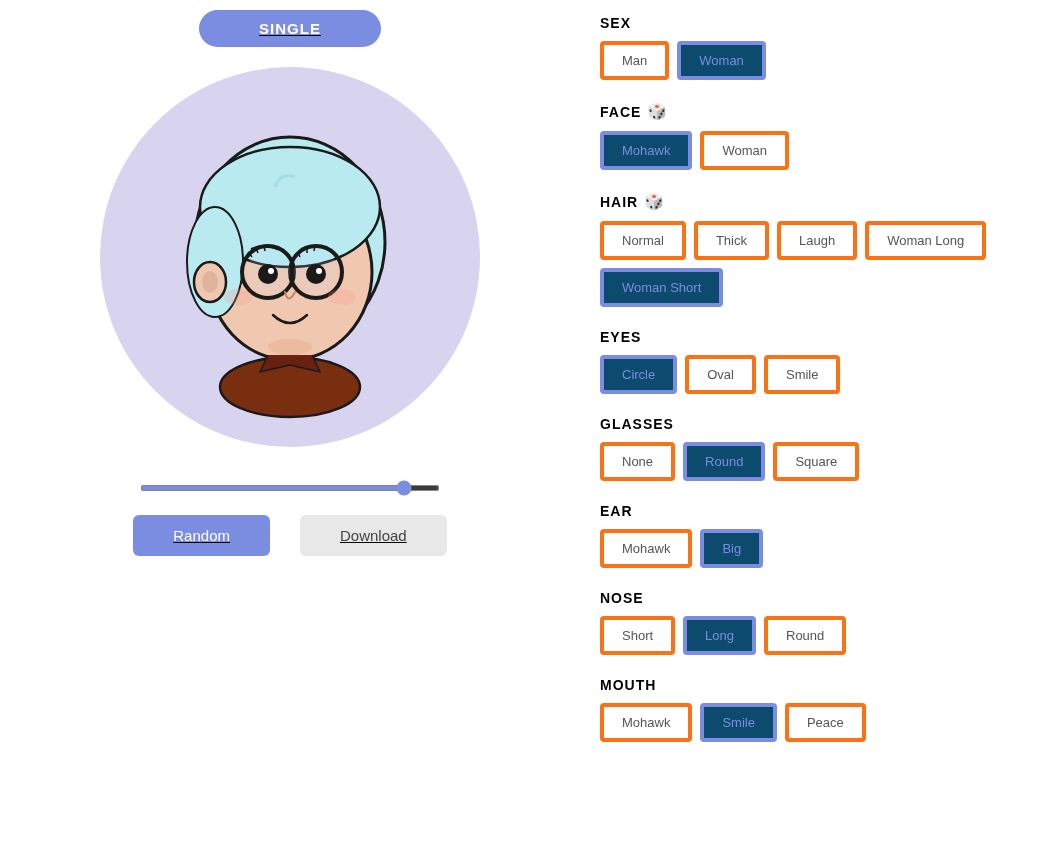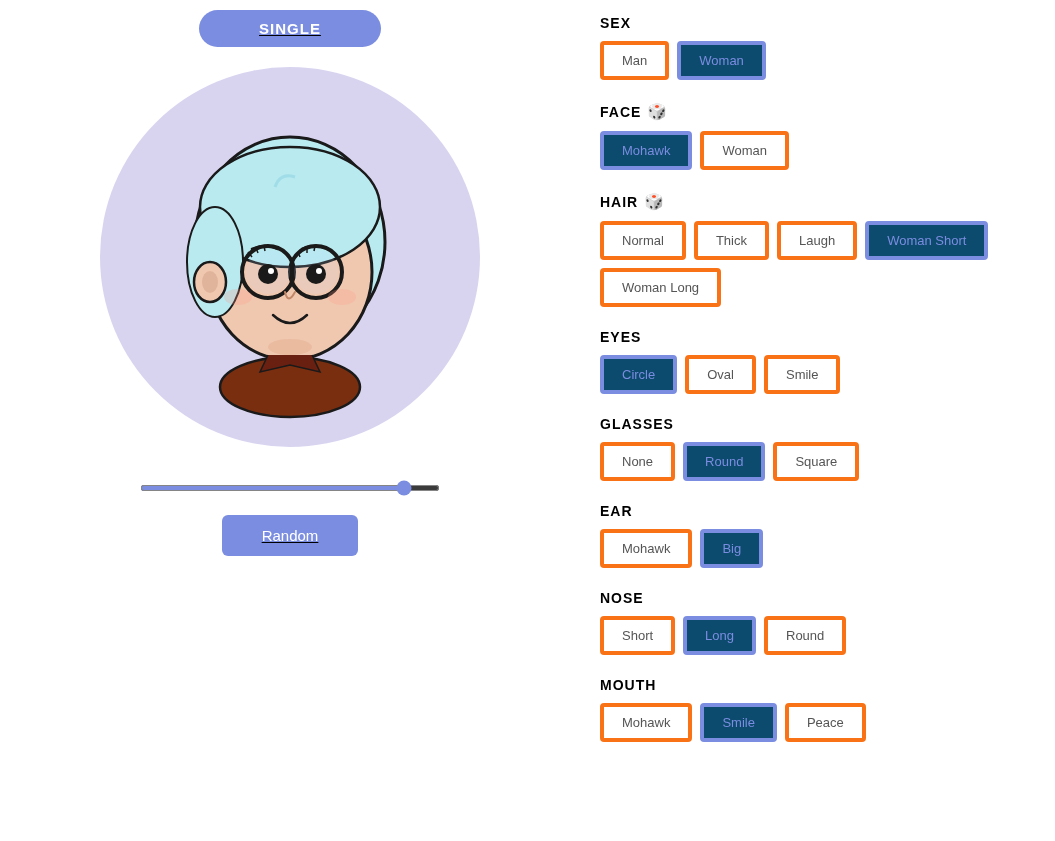--- a/index.html
+++ b/index.html
@@ -207,20 +207,21 @@
       <path d="M148 268 L140 285 L170 278 L200 285 L192 268" fill="#6a2010" stroke="#1a1a1a" stroke-width="1.5"></path>
     </svg>
   </div>
 
   <div class="slider-container">
     <input type="range" min="0" max="100" value="90" style="">
   </div>
 
   <div class="action-buttons">
     <button class="btn-random">Random</button>
+    <button class="btn-download">Download</button>
   </div>
 </div>
 
 <div class="right-panel">
 
   <div id="sections-container">
       <div class="section">
         <div class="section-label">
           <span>SEX</span>
         </div>
@@ -241,22 +242,22 @@
       </div>
       <div class="section">
         <div class="section-label">
           <span>HAIR</span>
           <span class="dice-icon">🎲</span>
         </div>
         <div class="option-group">
           <button class="opt-btn">Normal</button>
           <button class="opt-btn">Thick</button>
           <button class="opt-btn">Laugh</button>
+          <button class="opt-btn">Woman Long</button>
           <button class="opt-btn selected">Woman Short</button>
-          <button class="opt-btn">Woman Long</button>
         </div>
       </div>
       <div class="section">
         <div class="section-label">
           <span>EYES</span>
         </div>
         <div class="option-group">
           <button class="opt-btn selected">Circle</button>
           <button class="opt-btn">Oval</button>
           <button class="opt-btn">Smile</button>

